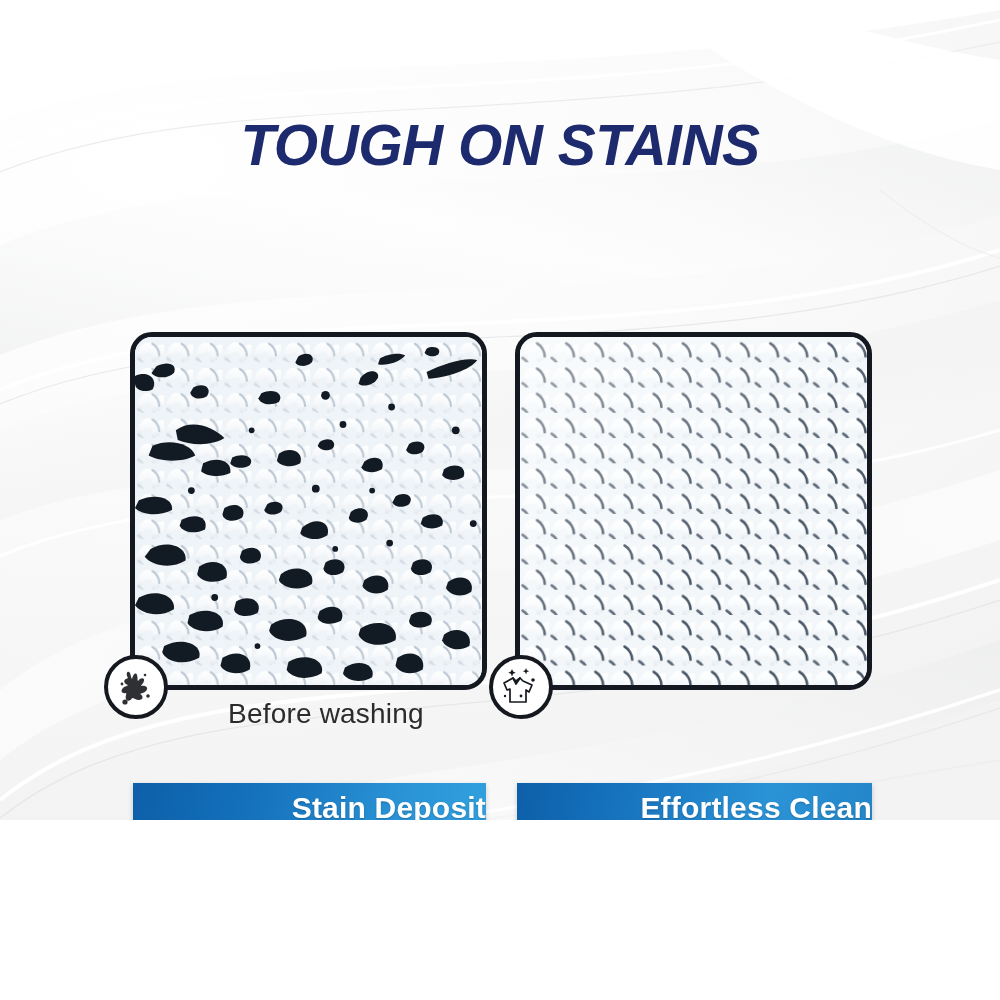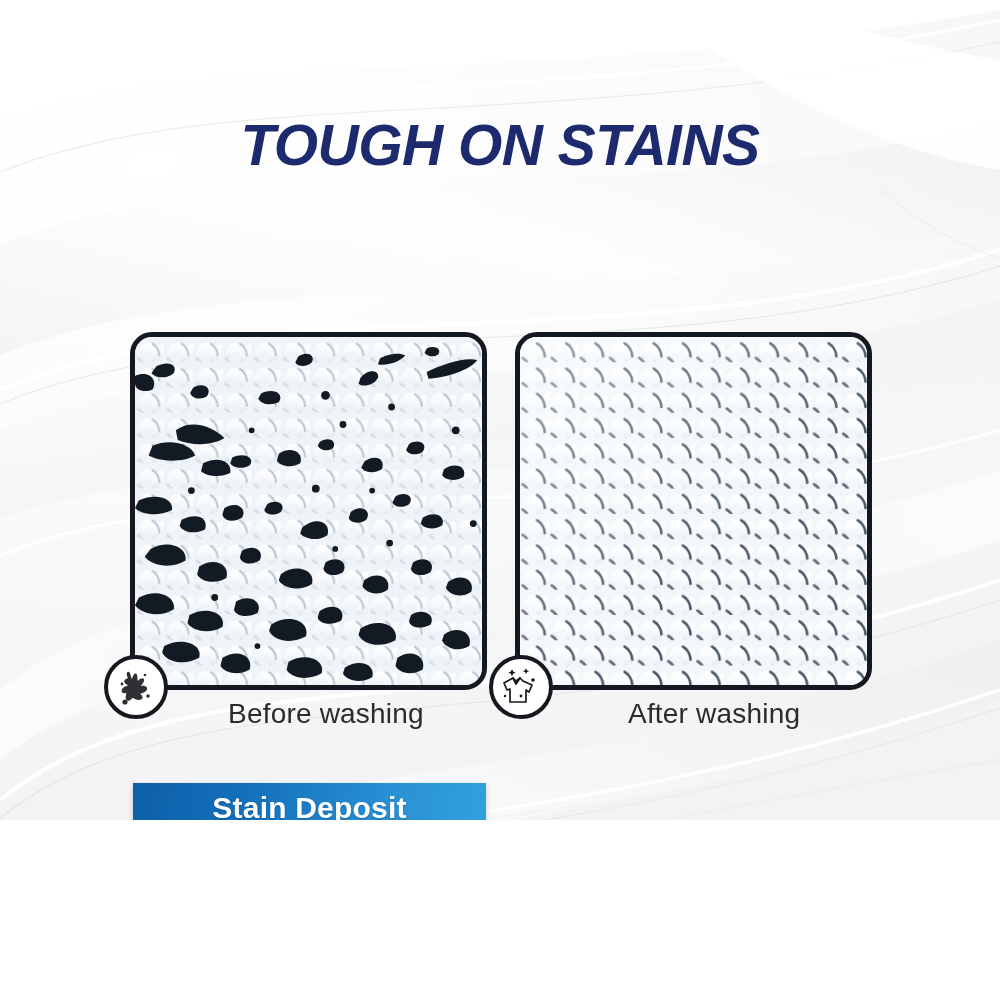--- a/index.html
+++ b/index.html
@@ -80,21 +80,21 @@
     margin-left:31px;
   }
   .caption-left  { left:197px; }
   .caption-right { left:597px; }
 
   
   .bar {
     position:absolute;
     top:783px;
     height:49px;
-    display:flex; align-items:center; justify-content:center;
+    display:flex; align-items:center; justify-content:flex-end;
     box-shadow:0 2px 5px rgba(0,0,0,.18);
   }
   .bar-left {
     left:133px; width:353px;
     background:linear-gradient(100deg,#0d5fa8 0%,#1572bd 35%,#2a93d6 75%,#31a0dd 100%);
   }
   .bar-right {
     left:517px; width:355px;
     background:linear-gradient(100deg,#0d5fa8 0%,#1774bf 30%,#2a93d6 70%,#2386c9 100%);
   }
@@ -297,19 +297,21 @@
         <path d="M13,4 L14.1,6.6 L16.7,7.7 L14.1,8.8 L13,11.4 L11.9,8.8 L9.3,7.7 L11.9,6.6 Z"></path>
         <path d="M27,3 L27.9,5.3 L30.2,6.2 L27.9,7.1 L27,9.4 L26.1,7.1 L23.8,6.2 L26.1,5.3 Z"></path>
         <circle cx="34" cy="15" r="1.8"></circle>
         <circle cx="22" cy="31" r="1.4"></circle>
         <circle cx="6" cy="31" r="1.2"></circle>
       </g>
     </svg>
   </div>
 
   <div class="caption caption-left">Before washing</div>
-  <div class="caption caption-right">After washing</div>
 
   <div class="bar bar-left">
     <span class="bar-text">Stain Deposit</span>
   </div>
+  <div class="bar bar-right">
+    <span class="bar-text">Effortless Clean</span>
+  </div>
 
 </div>
 
 </body></html>

